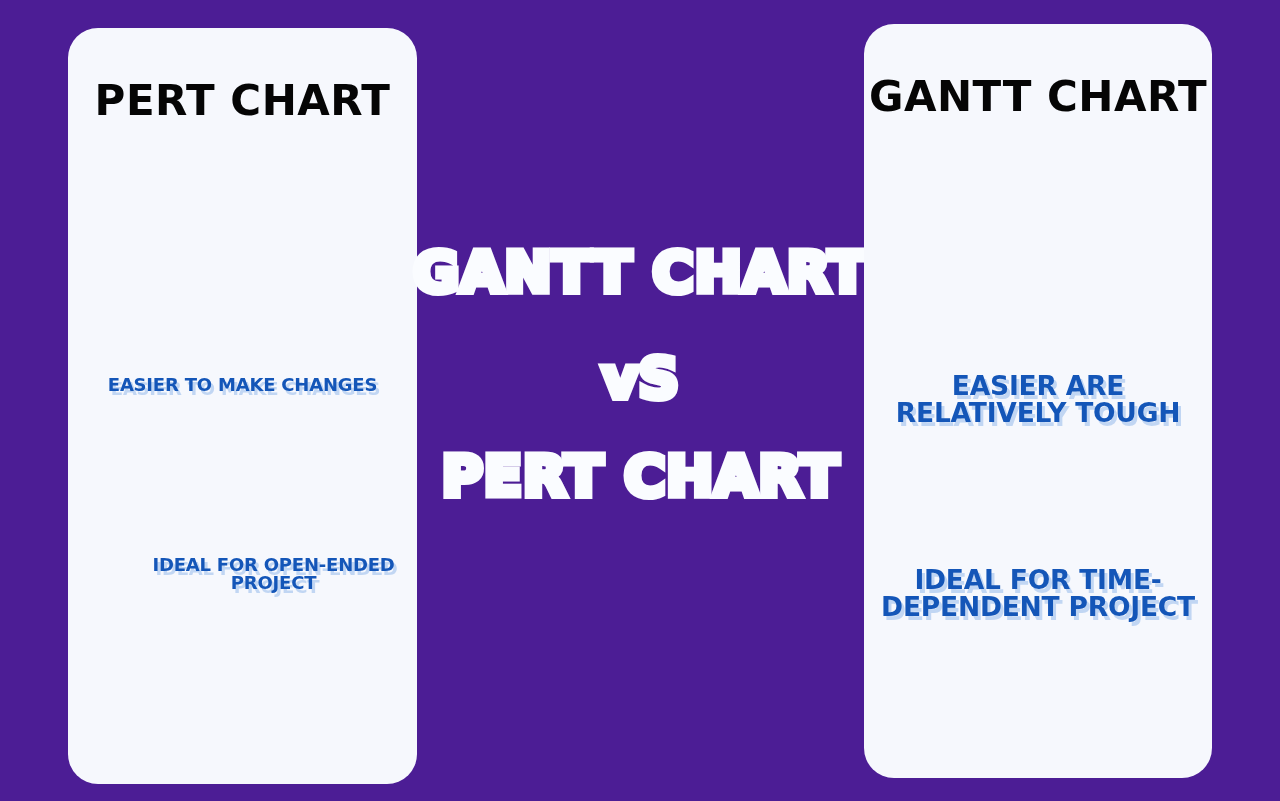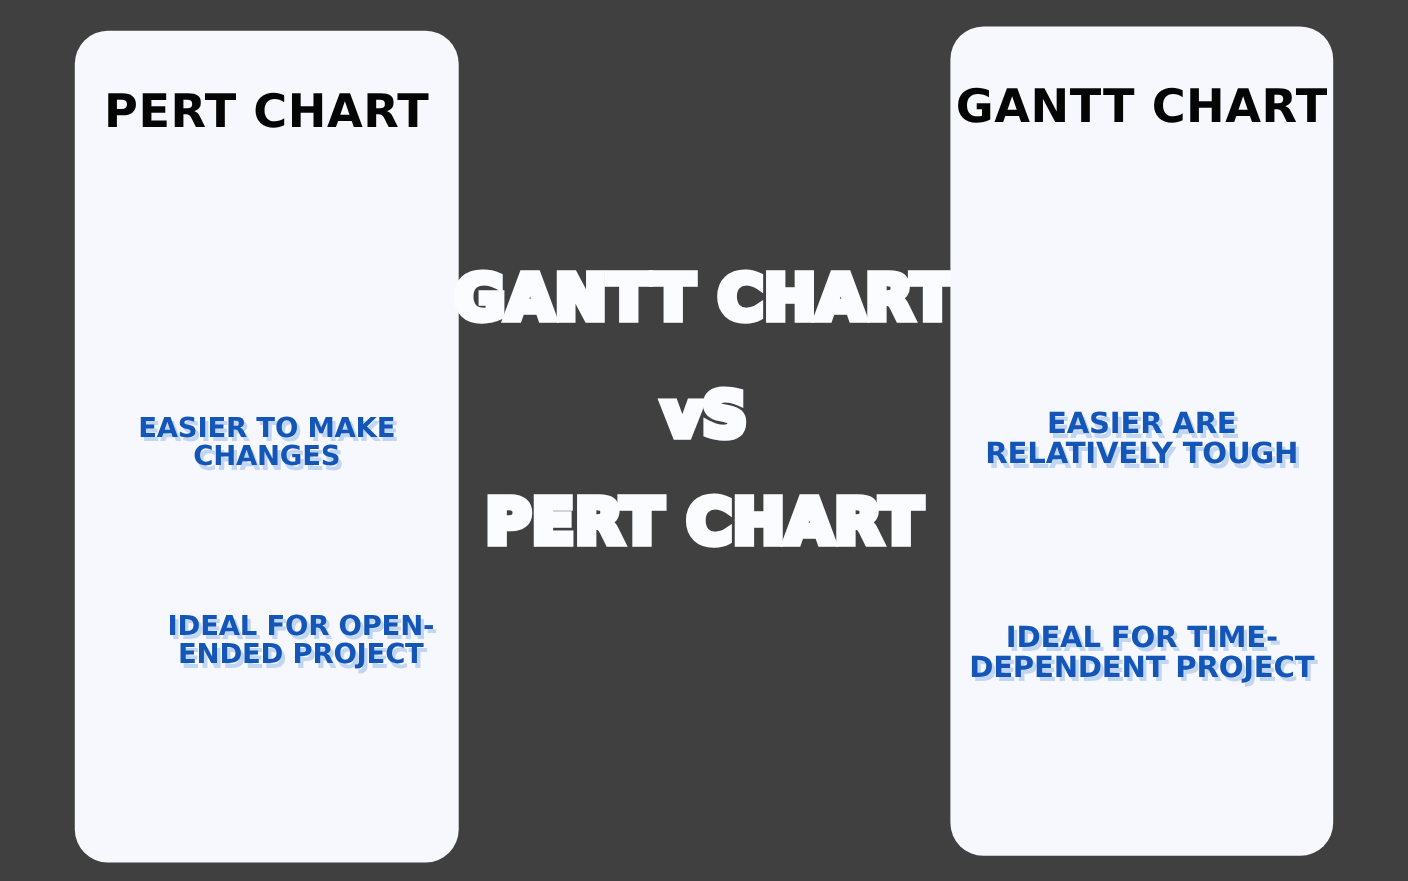--- a/index.html
+++ b/index.html
@@ -11,21 +11,21 @@
     height: 801px;
     overflow: hidden;
     background: #0049AC;
     font-family: "Liberation Sans", sans-serif;
   }
 
   .poster {
     position: relative;
     width: 1280px;
     height: 801px;
-    background: #404040;
+    background: #4c1d95;
   }
 
   
   .card {
     position: absolute;
     background: #F6F8FD;
     border-radius: 30px;
     box-sizing: border-box;
     display: flex;
     flex-direction: column;
@@ -60,21 +60,21 @@
 
   .bullet {
     position: absolute;
     left: 0;
     width: 100%;
     box-sizing: border-box;
     text-align: center;
     color: #1456B8;
     font-family: "DejaVu Sans", sans-serif;
     font-weight: 700;
-    font-size: 25px;
+    font-size: 18px;
     line-height: 1.02;
     letter-spacing: -0.2px;
     text-shadow: 3px 4px 0 rgba(150, 185, 235, 0.55);
   }
 
   .bullet-left-1 { top: 348px; padding: 0 28px; }
   .bullet-left-2 { top: 528px; padding: 0 26px; margin-left: 31px; }
 
   .bullet-right-1 { top: 348px; padding: 0 22px; font-size: 26.5px; }
   .bullet-right-2 { top: 542px; padding: 0 12px; font-size: 26.5px; }

